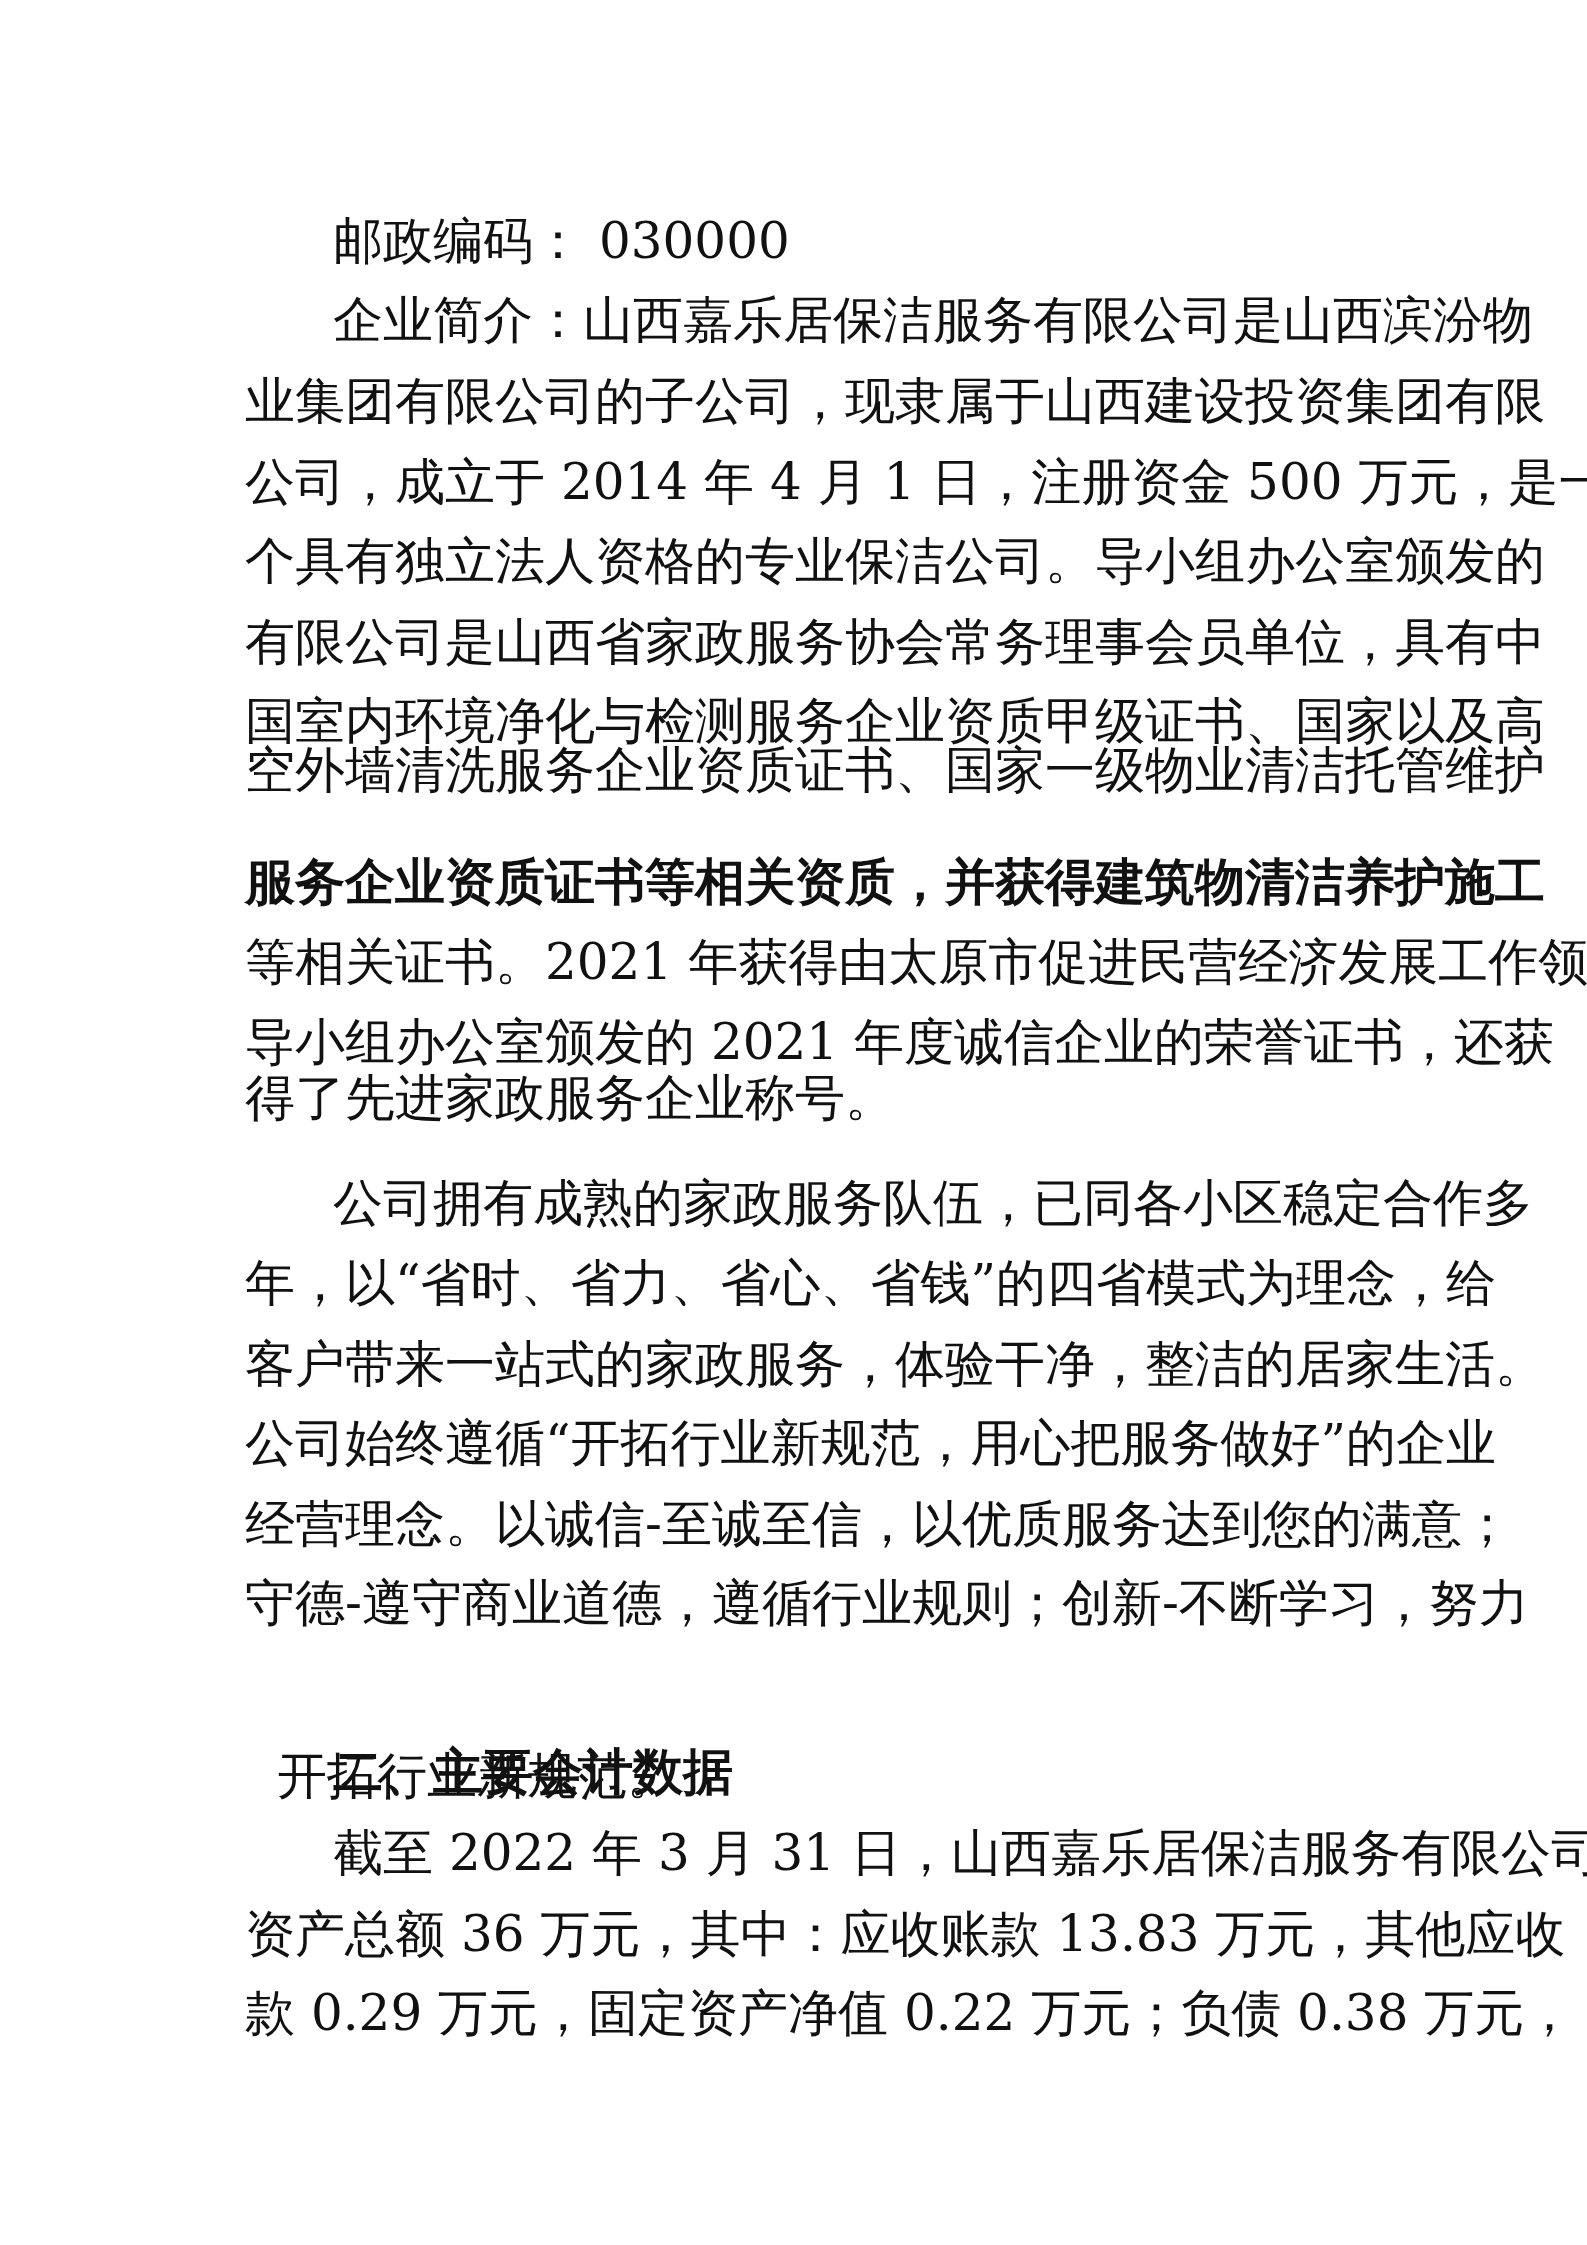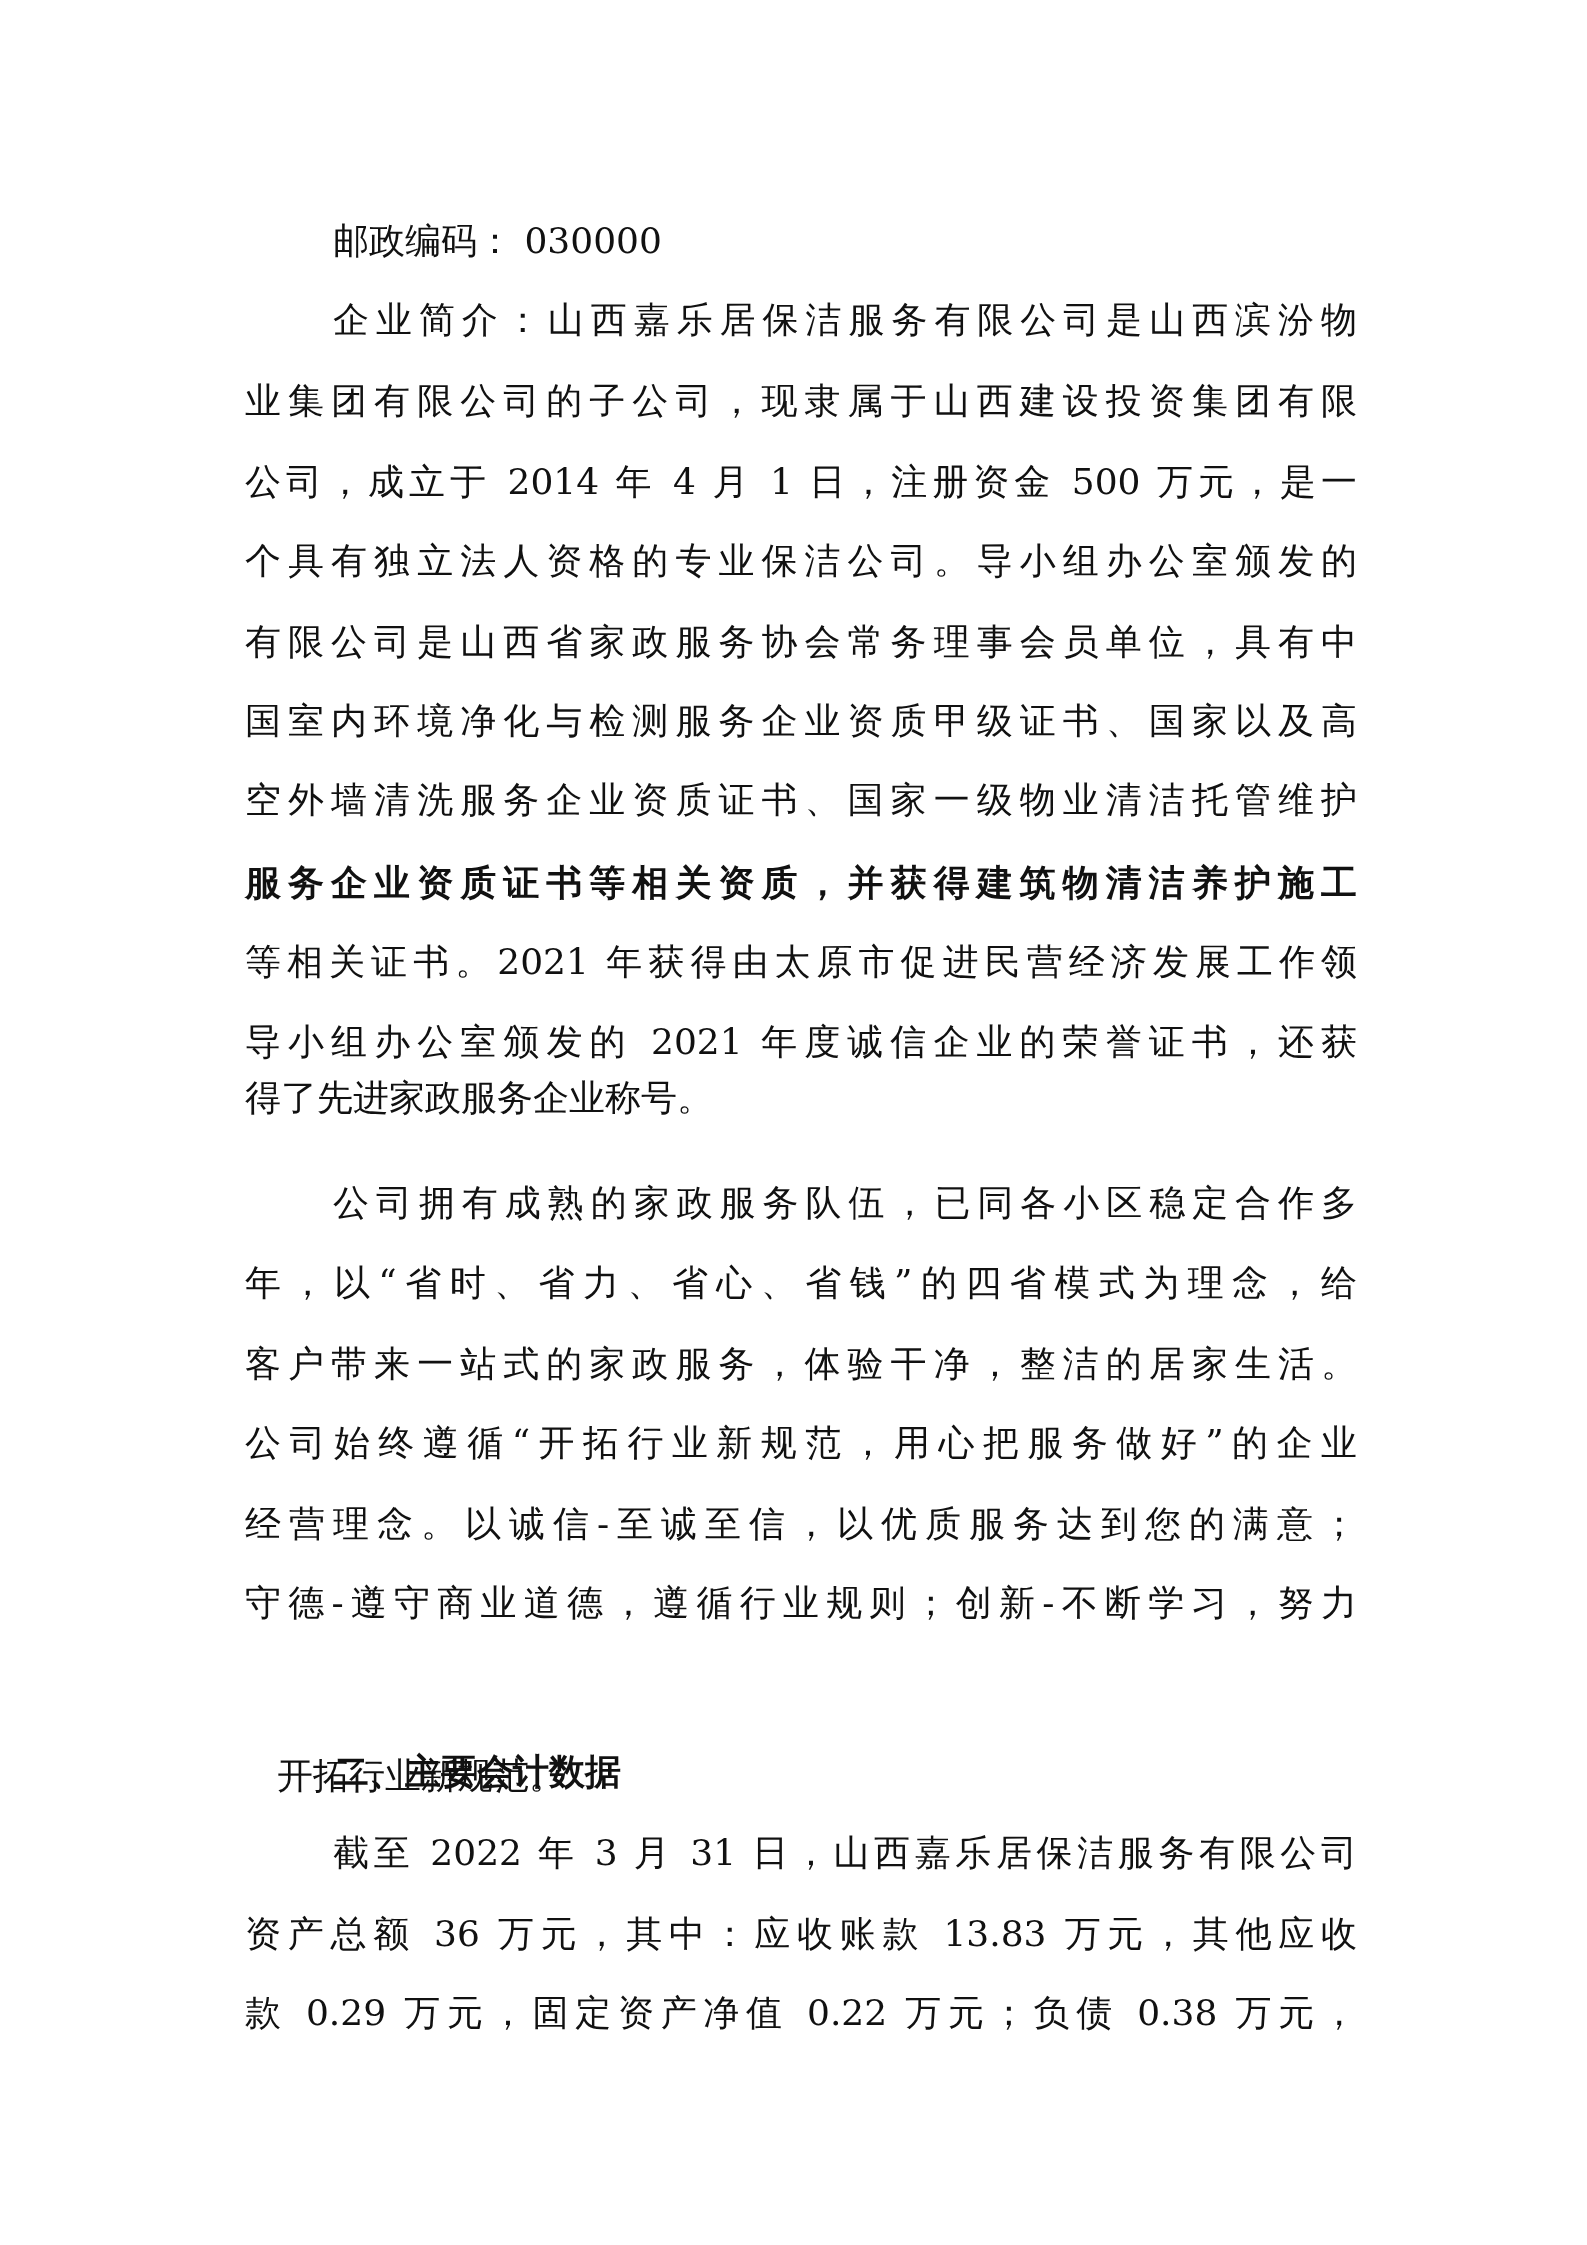--- a/index.html
+++ b/index.html
@@ -5,21 +5,21 @@
   html, body { margin: 0; padding: 0; background: #ffffff; }
   body { width: 1587px; height: 2245px; position: relative; overflow: hidden; }
   .page { position: absolute; left: 0; top: 0; width: 1587px; height: 2245px; background: #fff; }
   .line {
     position: absolute;
     left: 245px;
     width: 1112px;
     height: 60px;
     line-height: 60px;
     font-family: "DejaVu Serif", "Liberation Serif", serif;
-    font-size: 36px;
+    font-size: 50px;
     color: #111;
     white-space: nowrap;
     text-align: justify;
     text-align-last: justify;
     letter-spacing: 0px;
   }
   .line.last { text-align-last: left; }
   .line.indent { left: 333px; width: 1024px; }
   .line.heading {
     font-family: "DejaVu Sans", "Liberation Sans", sans-serif;
@@ -33,21 +33,21 @@
 <div class="page">
 
   <div class="line indent last" style="top:211px;">邮政编码： 030000</div>
 
   <div class="line indent" style="top:290px;">企业简介：山西嘉乐居保洁服务有限公司是山西滨汾物</div>
   <div class="line" style="top:371px;">业集团有限公司的子公司，现隶属于山西建设投资集团有限</div>
   <div class="line" style="top:452px;">公司，成立于 2014 年 4 月 1 日，注册资金 500 万元，是一</div>
   <div class="line" style="top:531px;">个具有独立法人资格的专业保洁公司。导小组办公室颁发的</div>
   <div class="line" style="top:612px;">有限公司是山西省家政服务协会常务理事会员单位，具有中</div>
   <div class="line" style="top:691px;">国室内环境净化与检测服务企业资质甲级证书、国家以及高</div>
-  <div class="line" style="top:770px;">空外墙清洗服务企业资质证书、国家一级物业清洁托管维护</div>
+  <div class="line" style="top:740px;">空外墙清洗服务企业资质证书、国家一级物业清洁托管维护</div>
   <div class="line" style="top:852px;font-weight:bold;">服务企业资质证书等相关资质，并获得建筑物清洁养护施工</div>
   <div class="line" style="top:932px;">等相关证书。2021 年获得由太原市促进民营经济发展工作领</div>
   <div class="line" style="top:1012px;">导小组办公室颁发的 2021 年度诚信企业的荣誉证书，还获</div>
   <div class="line last" style="top:1068px;">得了先进家政服务企业称号。</div>
 
   <div class="line indent" style="top:1173px;">公司拥有成熟的家政服务队伍，已同各小区稳定合作多</div>
   <div class="line" style="top:1253px;">年，以“省时、省力、省心、省钱”的四省模式为理念，给</div>
   <div class="line" style="top:1334px;">客户带来一站式的家政服务，体验干净，整洁的居家生活。</div>
   <div class="line" style="top:1413px;">公司始终遵循“开拓行业新规范，用心把服务做好”的企业</div>
   <div class="line" style="top:1494px;">经营理念。以诚信-至诚至信，以优质服务达到您的满意；</div>

